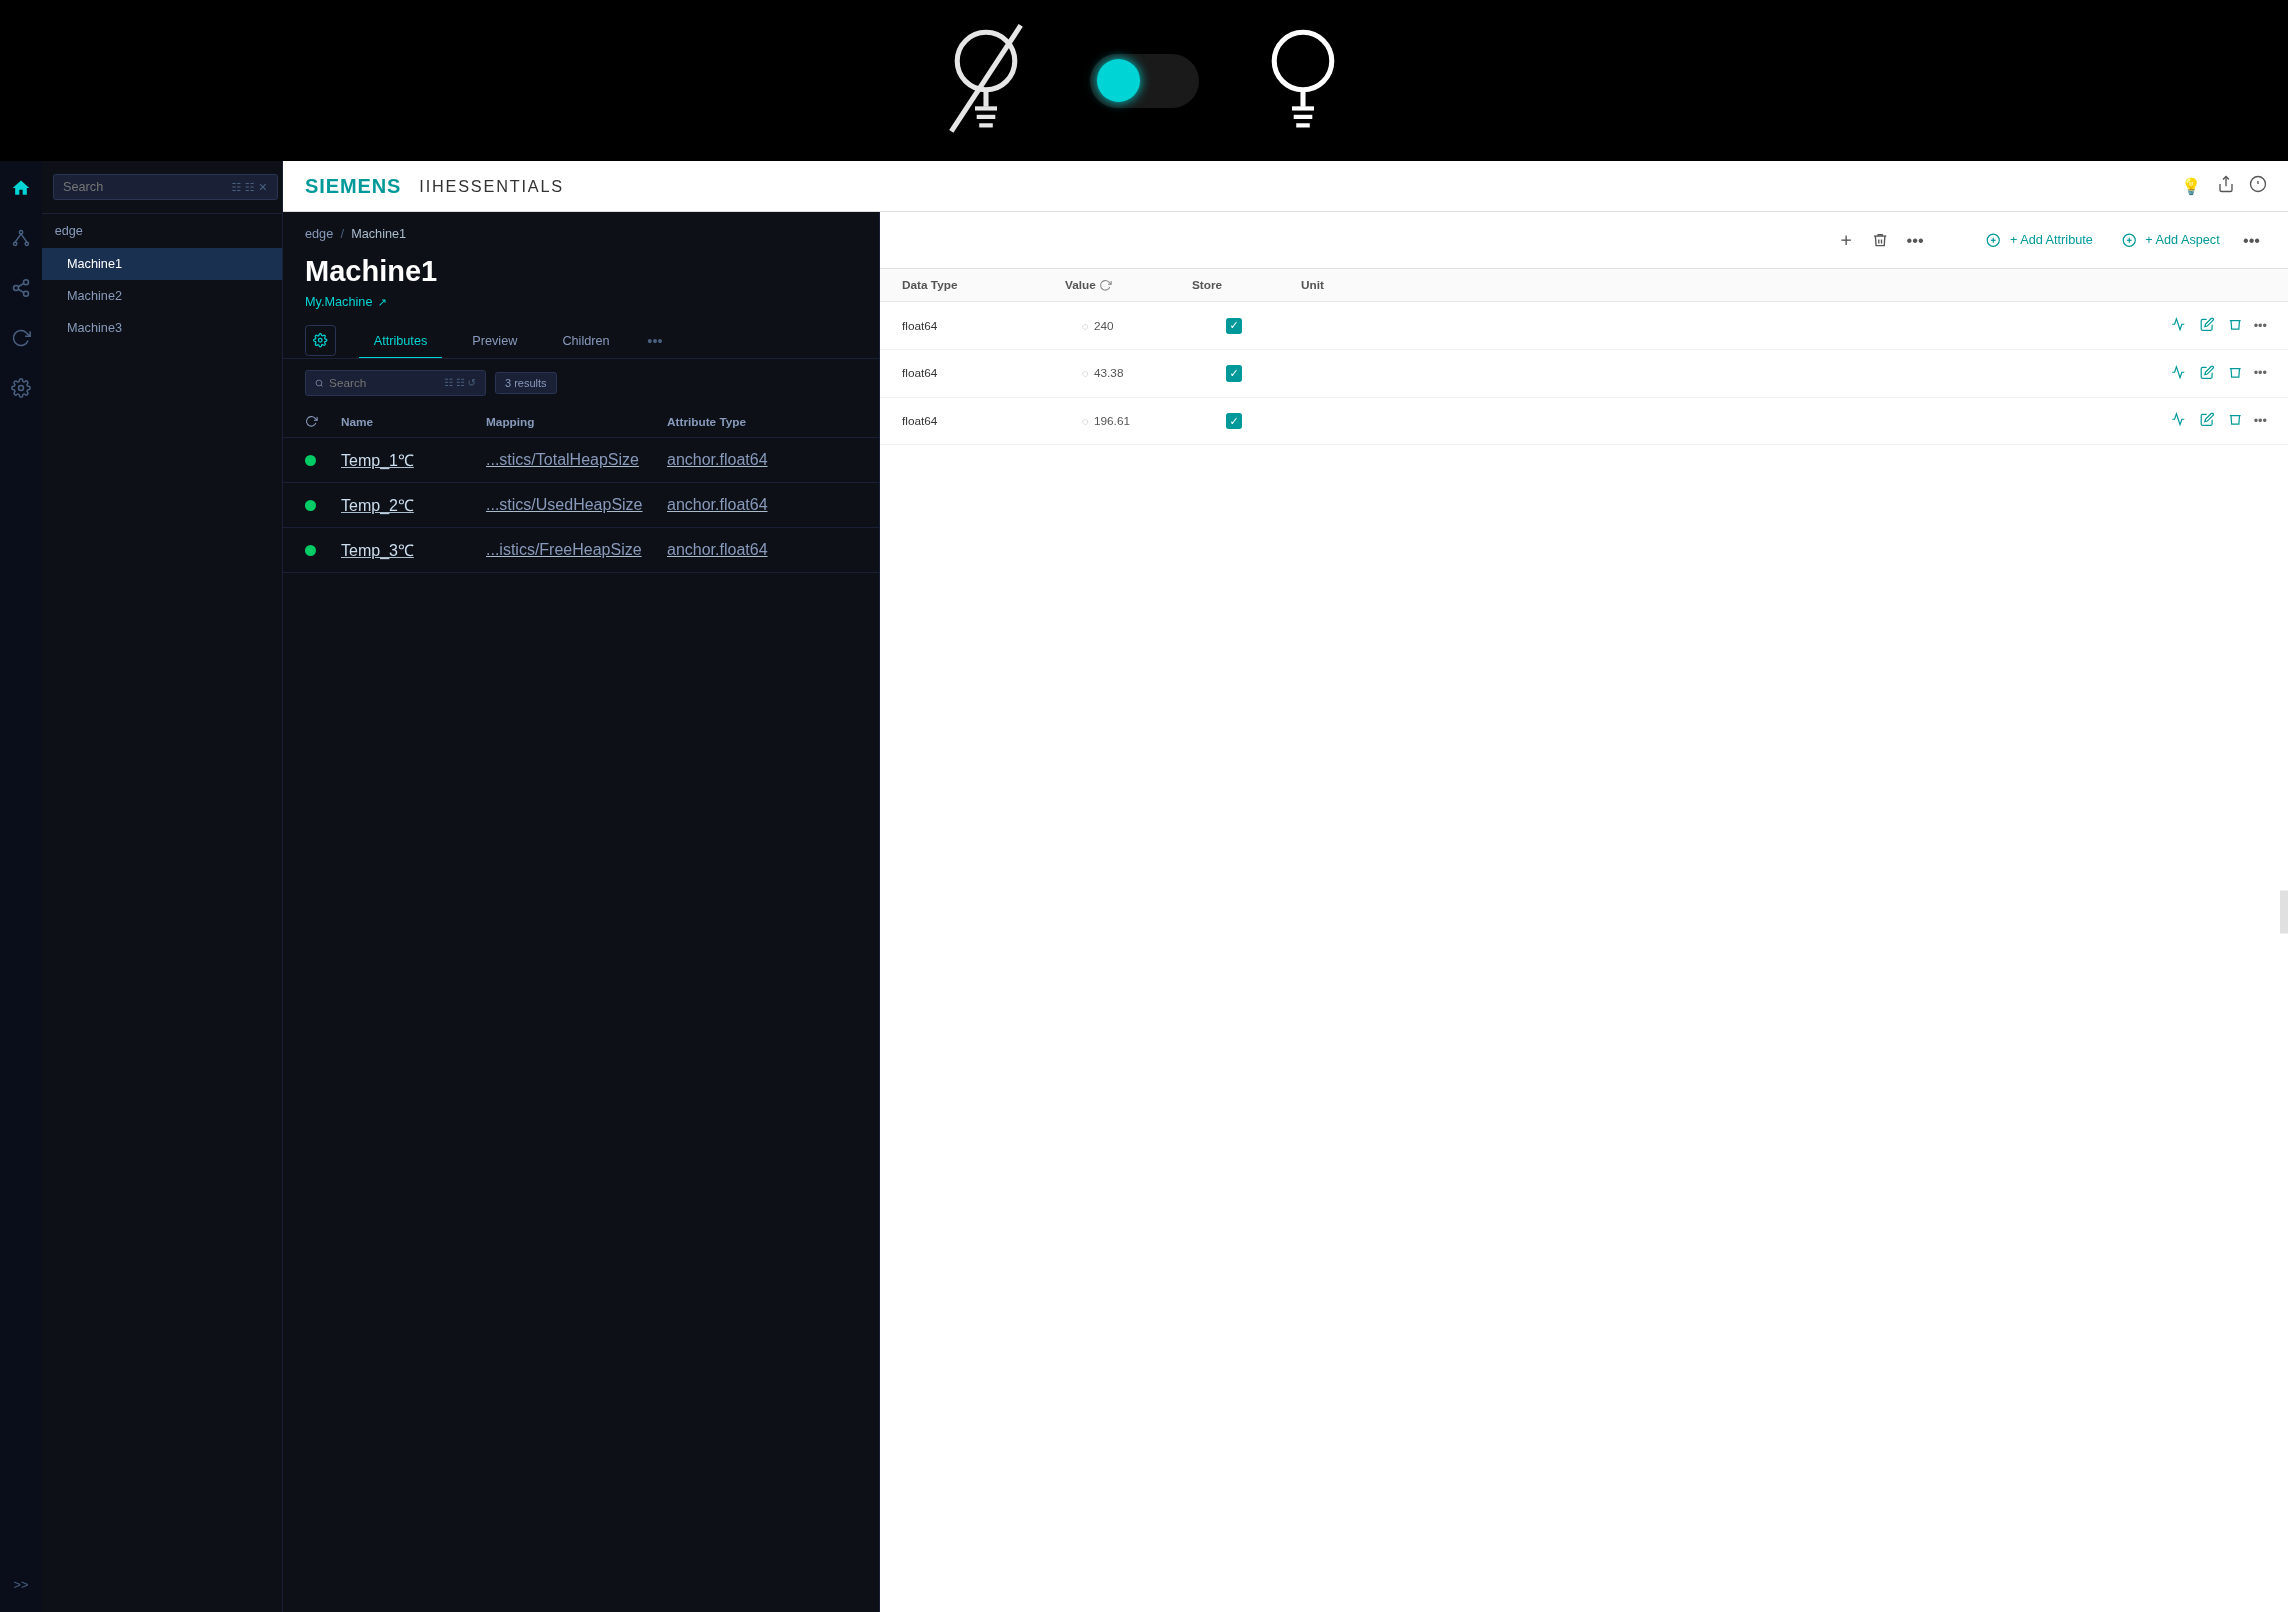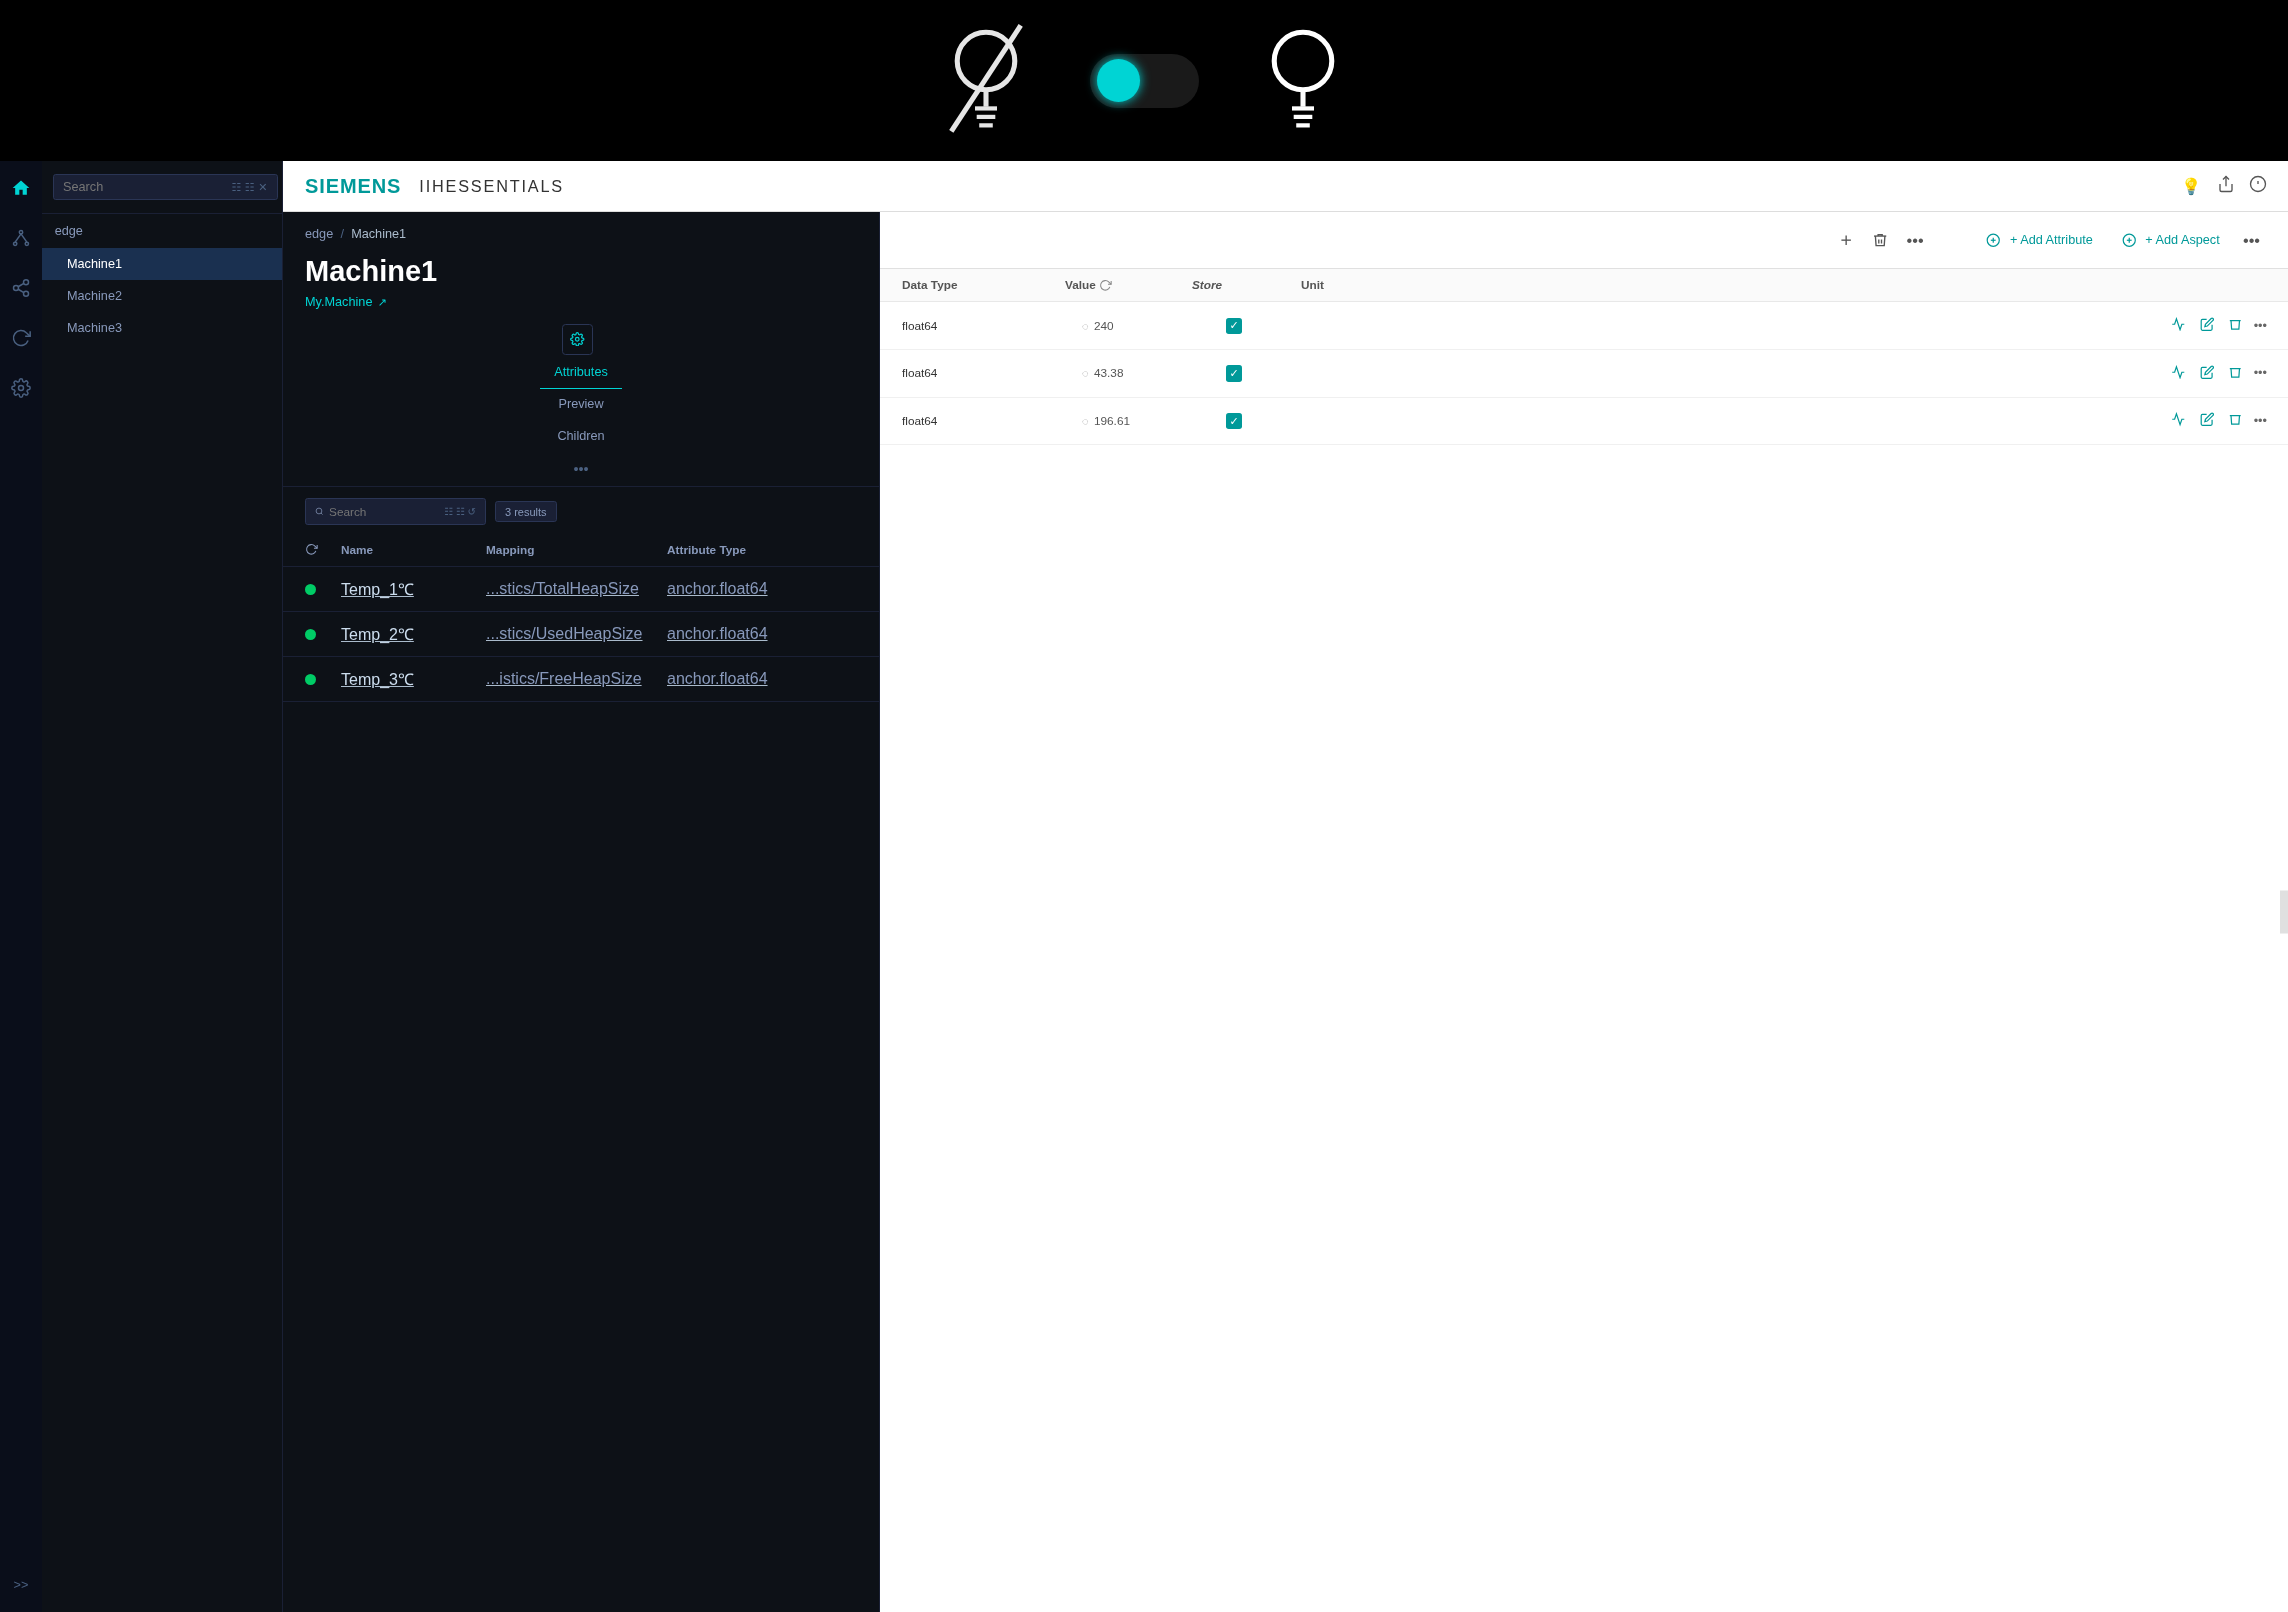--- a/index.html
+++ b/index.html
@@ -221,22 +221,21 @@
       align-items: flex-end;
       gap: 5.4px;
     }
     .external-link-icon { font-size: 11px; }
 
     .tabs-bar {
       display: flex;
       align-items: center;
       padding: 0 22px;
       border-bottom: 1.8px solid #1a2035;
-      gap: 1px;
-      flex-direction: column;
+      gap: 16px;
     }
     .tab-item {
       padding: 9px 14.5px;
       font-size: 12.7px;
       color: #8899bb;
       cursor: pointer;
       border-bottom: 1.8px solid transparent;
       margin-bottom: -1.8px;
     }
     .tab-item.active { color: #00d4d4; border-bottom-color: #00d4d4; }
@@ -708,21 +707,21 @@
 
         <div class="right-table-header">
           <div style="cursor:pointer;">Data Type</div>
           <div style="cursor:pointer;display:flex;align-items:center;gap:3.6px;">
             <span>Value</span>
             <svg width="12.7" height="12.7" viewBox="0 0 24 24" fill="none" stroke="#888" stroke-width="2">
                 <path d="M23 4v6h-6"></path>
                 <path d="M20.49 15a9 9 0 1 1-2.12-9.36L23 10"></path>
               </svg>
           </div>
-          <div style="cursor:pointer;font-style:italic;">Store</div>
+          <div style="cursor:pointer;">Store</div>
           <div style="cursor:pointer;">Unit</div>
           <div></div>
           <div></div>
         </div>
 
         <div class="right-table-row">
           <div>float64</div>
           <div class="value-cell">
             <span class="value-clock">◌</span>
             <span>240</span>

